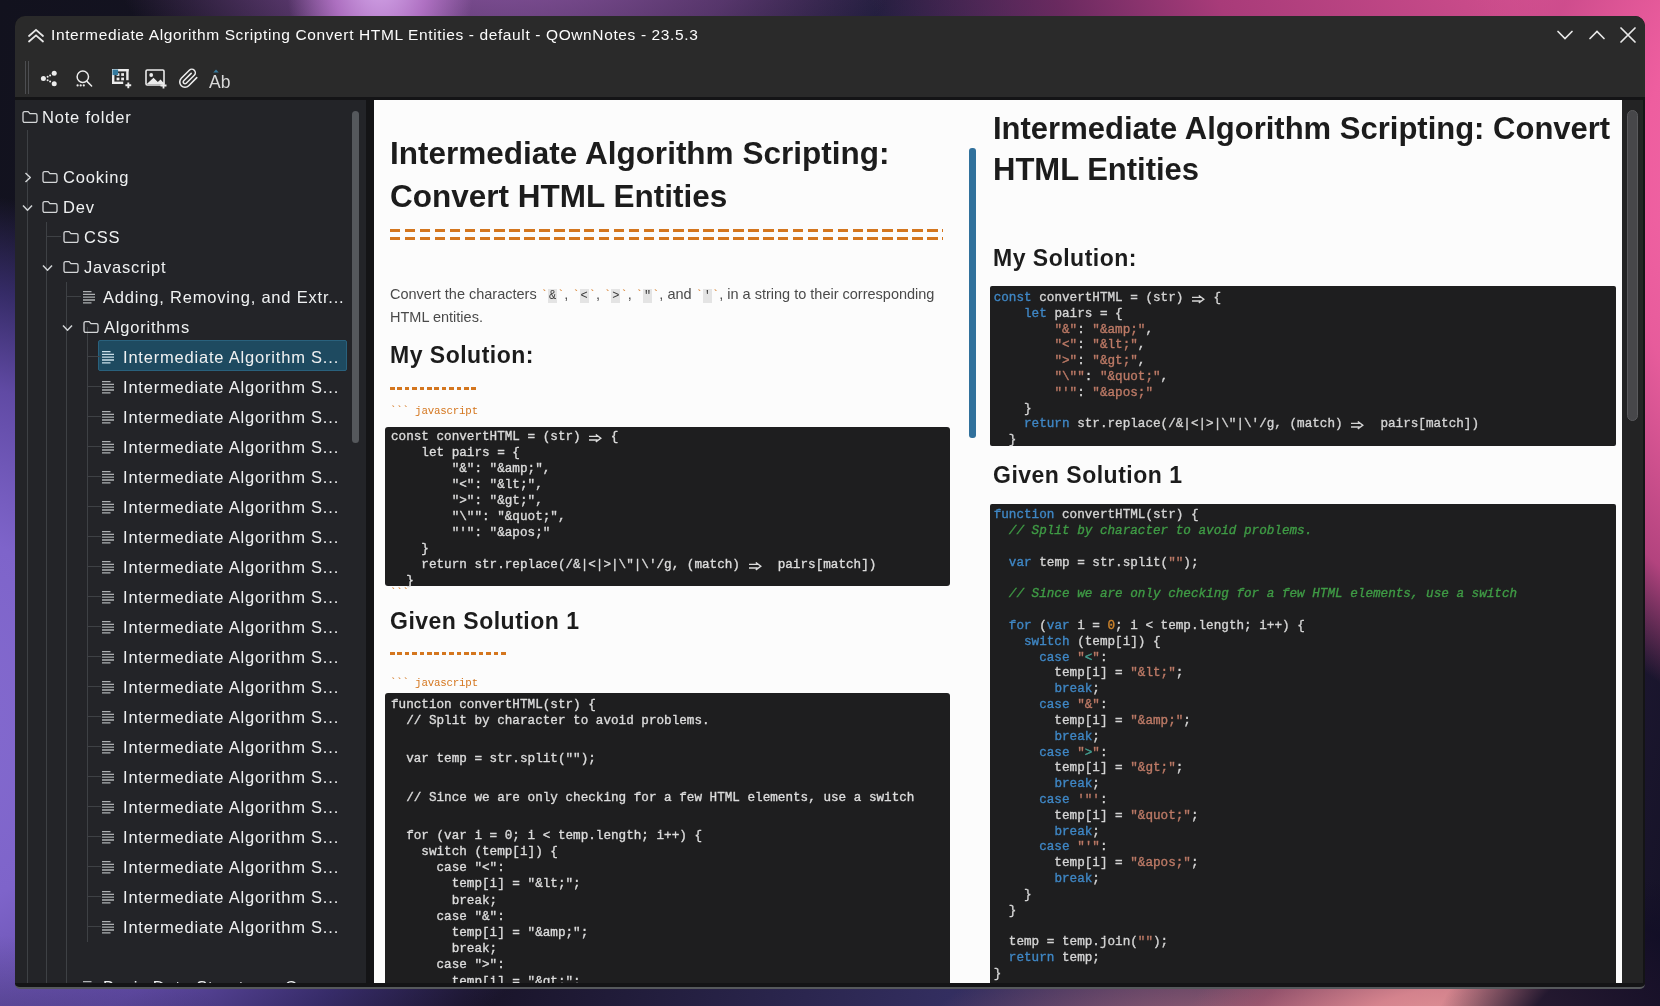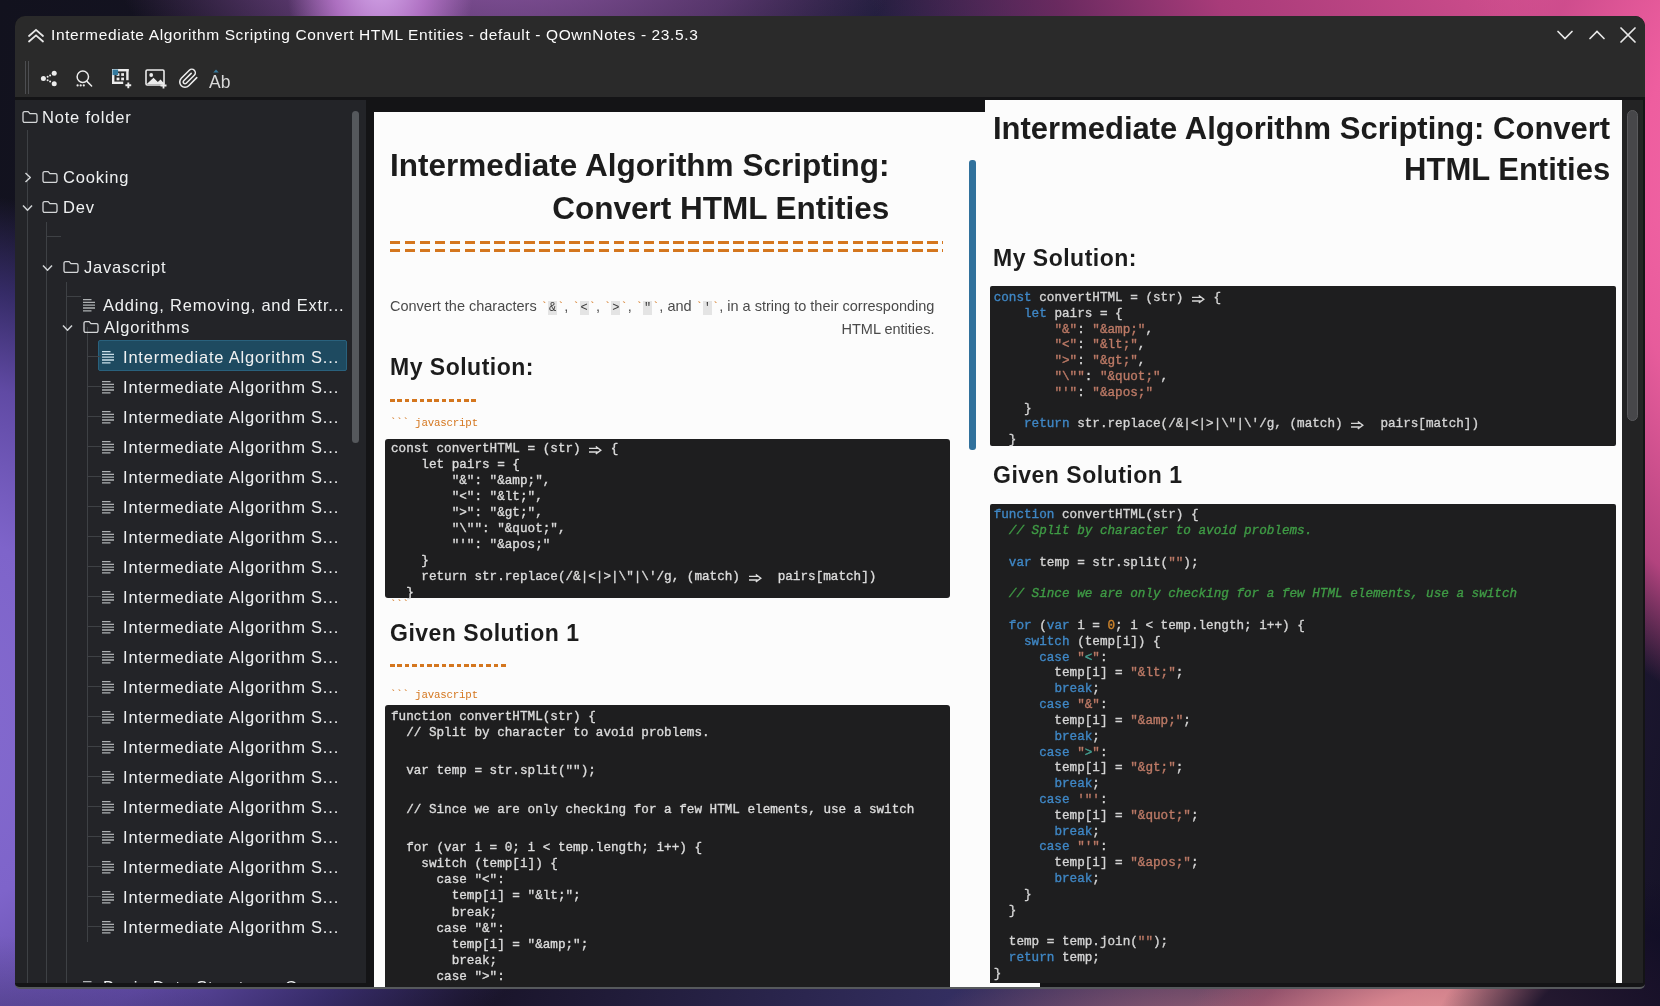--- a/index.html
+++ b/index.html
@@ -11,34 +11,34 @@
     radial-gradient(360px 235px at 1715px 1062px, rgba(18,14,38,.95) 0%, rgba(18,14,38,.9) 55%, rgba(18,14,38,0) 80%),
     radial-gradient(380px 250px at 1462px 1082px, rgba(246,173,166,1) 0%, rgba(223,137,146,.92) 38%, rgba(172,87,112,.55) 62%, rgba(120,60,90,0) 78%),
     radial-gradient(420px 210px at 1235px 1085px, rgba(208,128,140,1) 0%, rgba(165,95,115,0) 80%),
     radial-gradient(640px 740px at 1900px 220px, rgb(255,120,180) 0%, rgba(240,95,160,.95) 42%, rgba(205,75,140,.85) 60%, rgba(150,55,115,0) 73%),
     radial-gradient(1150px 520px at 1810px -40px, #f86fa9 0%, #c94b8a 30%, #a83b79 52%, rgba(120,42,98,.8) 66%, rgba(80,30,80,0) 82%),
     radial-gradient(420px 170px at -60px 1060px, rgba(20,18,40,.35) 0%, rgba(20,18,40,0) 75%),
     radial-gradient(1050px 640px at -280px 720px, #8a71d4 0%, #7e64ca 38%, #604aa4 58%, rgba(76,60,150,.6) 72%, rgba(45,36,92,0) 86%),
     linear-gradient(102deg, #12121e 0%, #181327 36%, #332e60 62%, #281f42 85%, #151226 100%);
 }
 .abs{position:absolute;}
-#win{position:absolute;left:15px;top:16px;width:1630px;height:971px;background:#141416;border-radius:10px 10px 5px 5px;overflow:hidden;border-bottom:2px solid #56595c;text-align:right;}
+#win{position:absolute;left:15px;top:16px;width:1630px;height:971px;background:#141416;border-radius:10px 10px 5px 5px;overflow:hidden;border-bottom:2px solid #56595c;}
 #tbar{position:absolute;left:0;top:0;width:1630px;height:81px;background:#2a2a2a;}
 #title{position:absolute;left:36px;top:10px;font-size:15.5px;letter-spacing:.62px;color:#fcfcfc;}
 .ico{position:absolute;}
 
 #side{position:absolute;left:0;top:84px;width:351px;height:883px;background:#232428;overflow:hidden;}
 .trow{position:absolute;left:0;width:351px;height:30px;}
 .tlabel{position:absolute;top:4px;font-size:16.5px;line-height:22px;letter-spacing:.8px;color:#eff1f2;white-space:nowrap;}
 .sel{position:absolute;left:83px;top:-2px;width:249px;height:31px;background:#1e4a60;border:1px solid #29617d;border-radius:2px;box-sizing:border-box;}
 .guide{position:absolute;width:1px;background:#3e4145;}
 .stub{position:absolute;height:1px;background:#3e4145;}
 #sthumb{position:absolute;left:337px;top:11px;width:7px;height:332px;background:#55585c;border-radius:3.5px;}
 
-#ed{position:absolute;left:359px;top:96px;width:666px;height:883px;background:#fcfcfc;overflow:hidden;}
+#ed{position:absolute;left:359px;top:84px;width:666px;height:883px;background:#fcfcfc;overflow:hidden;}
 #ed h1{position:absolute;left:16px;top:32px;margin:0;font-size:31.5px;line-height:43px;color:#1c1c1c;font-weight:bold;}
 .eqbar{position:absolute;left:16px;width:553px;height:3.4px;background:repeating-linear-gradient(90deg,#d4761e 0 10.5px,rgba(0,0,0,0) 10.5px 14.92px);}
 #ed .para{position:absolute;left:16px;top:184px;font-size:14.5px;line-height:20.5px;color:#4a4a4a;white-space:nowrap;}
 .chip{font-family:"Liberation Mono",monospace;font-size:12px;background:#e4e4e4;color:#3a3a3a;padding:0 1px;}
 .bt{color:#d4761e;font-family:"Liberation Mono",monospace;font-size:12px;}
 .h2{position:absolute;margin:0;font-size:23px;line-height:27px;letter-spacing:.5px;color:#1c1c1c;font-weight:bold;white-space:nowrap;}
 .dash{position:absolute;height:3px;background:repeating-linear-gradient(90deg,#d4761e 0 4.6px,rgba(0,0,0,0) 4.6px 7.4px);}
 .fence{position:absolute;font-family:"Liberation Mono",monospace;font-size:10.8px;letter-spacing:-.2px;color:#d4761e;white-space:nowrap;}
 .cblock{position:absolute;left:11px;width:565px;background:#1e1e1f;border-radius:3px;}
 .cline{position:absolute;left:6px;font-family:"Liberation Mono",monospace;font-size:12.65px;-webkit-text-stroke:.35px #dcdcdc;color:#dcdcdc;white-space:pre;}
@@ -170,30 +170,36 @@
       </div>
     <div class="trow" style="top:92px">
         <svg class="ico" style="left:7px;top:12px" width="11" height="8" viewBox="0 0 11 8">
           <use href="#adown"></use>
         </svg>
         <svg class="ico" style="left:27px;top:8px" width="16" height="14" viewBox="0 0 16 14">
           <use href="#fold"></use>
         </svg>
         <span class="tlabel" style="left:48px">Dev</span>
       </div>
+    <div class="trow" style="top:122px">
+        <svg class="ico" style="left:48px;top:8px" width="16" height="14" viewBox="0 0 16 14">
+          <use href="#fold"></use>
+        </svg>
+        <span class="tlabel" style="left:69px">CSS</span>
+      </div>
     <div class="trow" style="top:152px">
         <svg class="ico" style="left:27px;top:12px" width="11" height="8" viewBox="0 0 11 8">
           <use href="#adown"></use>
         </svg>
         <svg class="ico" style="left:48px;top:8px" width="16" height="14" viewBox="0 0 16 14">
           <use href="#fold"></use>
         </svg>
         <span class="tlabel" style="left:69px">Javascript</span>
       </div>
-    <div class="trow" style="top:190px">
+    <div class="trow" style="top:182px">
         <svg class="ico" style="left:67px;top:8px" width="14" height="14" viewBox="0 0 14 14">
           <use href="#note"></use>
         </svg>
         <span class="tlabel" style="left:88px">Adding, Removing, and Extr...</span>
       </div>
     <div class="trow" style="top:212px">
         <svg class="ico" style="left:47px;top:12px" width="11" height="8" viewBox="0 0 11 8">
           <use href="#adown"></use>
         </svg>
         <svg class="ico" style="left:68px;top:8px" width="16" height="14" viewBox="0 0 16 14">

